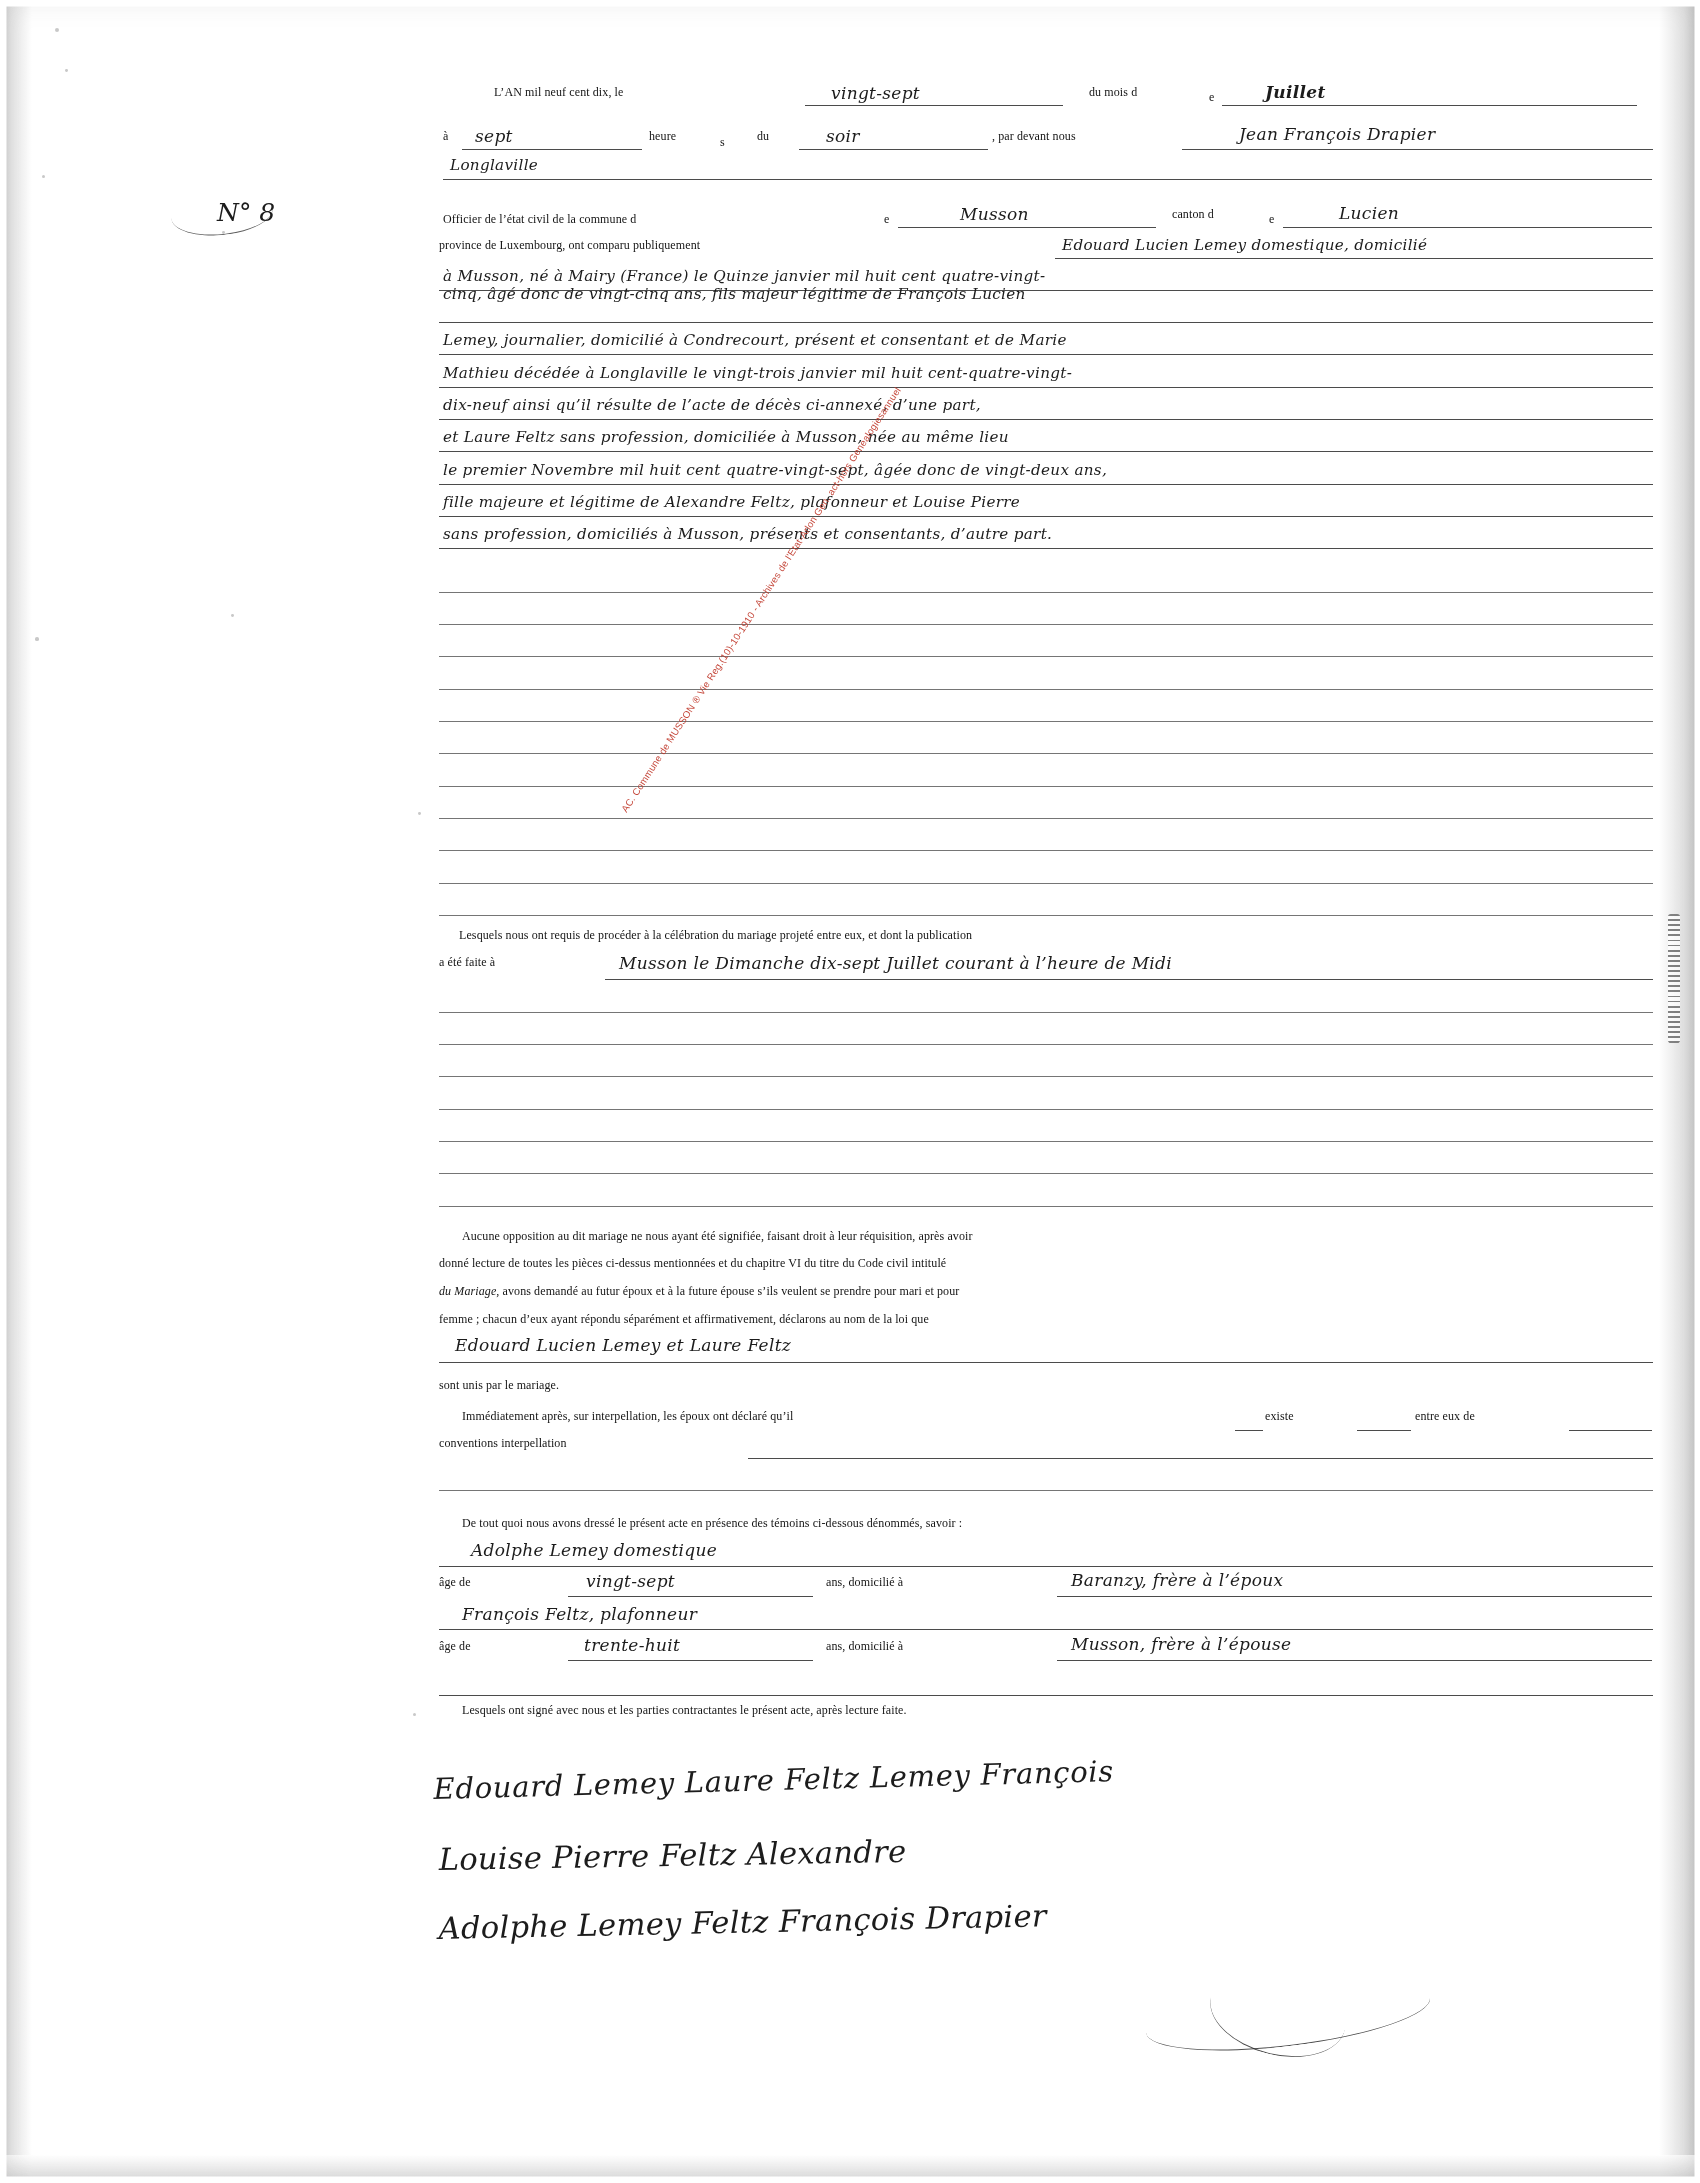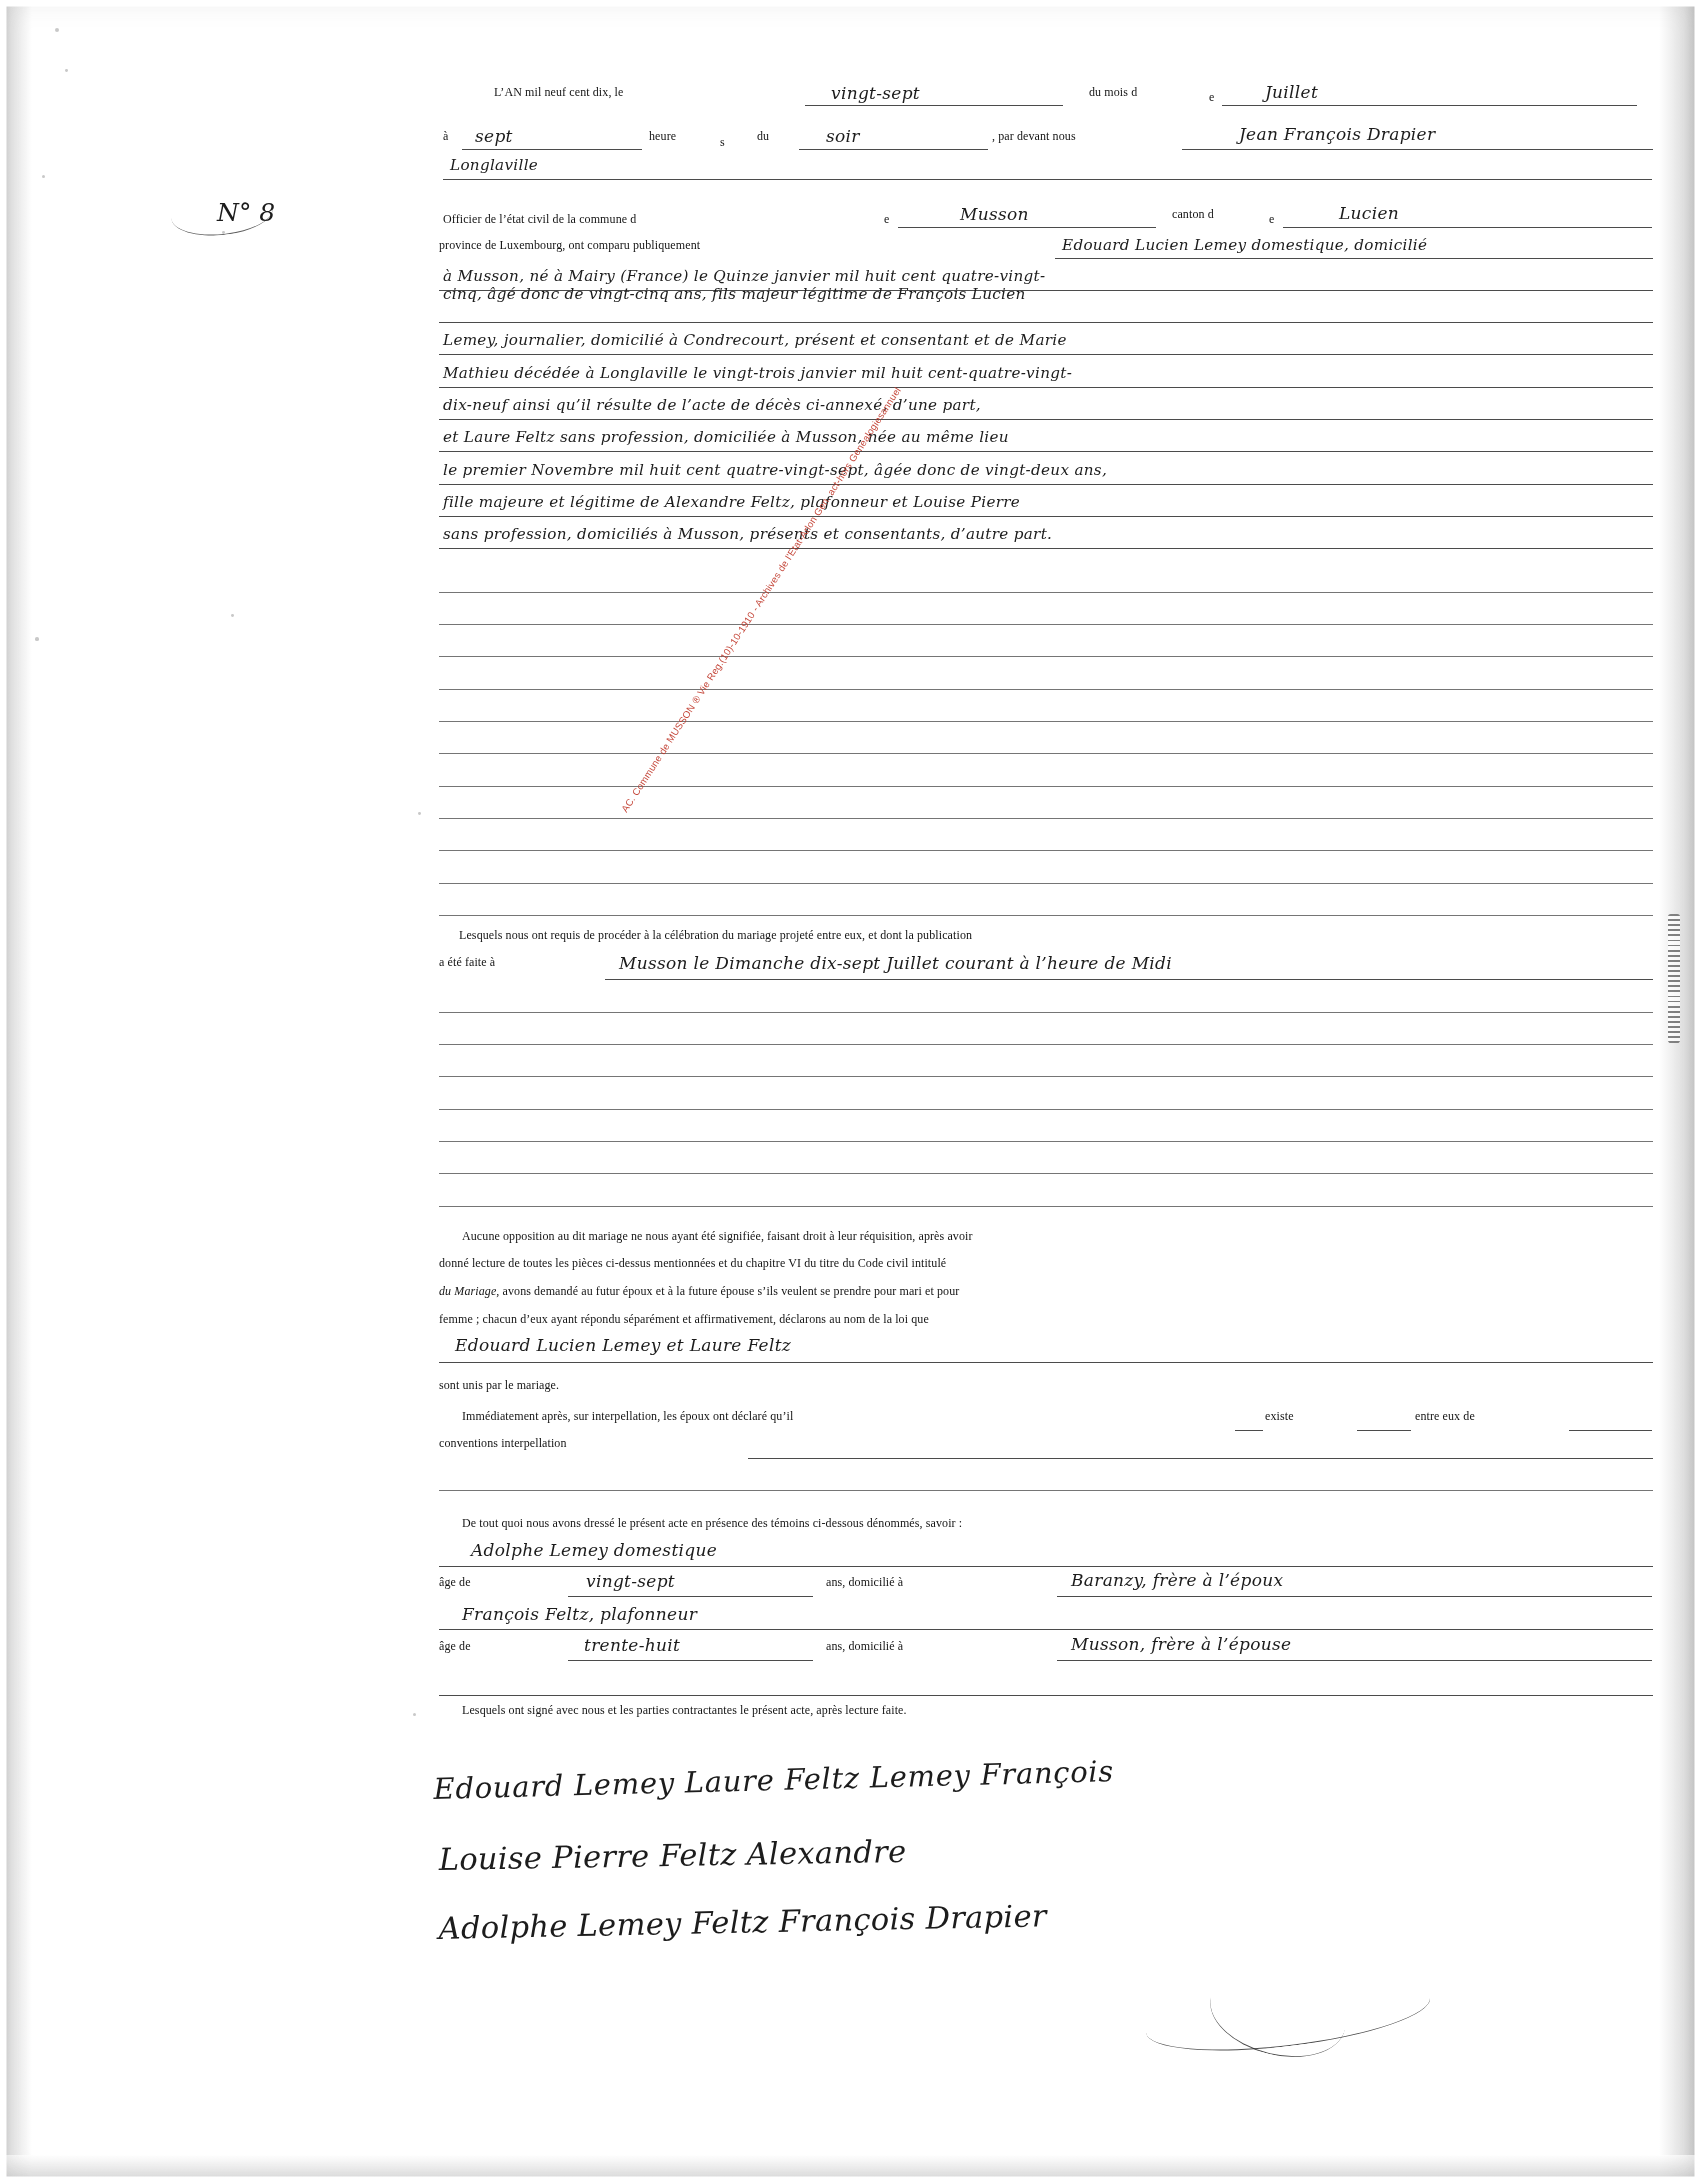--- a/index.html
+++ b/index.html
@@ -151,21 +151,21 @@
 
   <div class="marginnum" style="left:217px;top:198px;">N° 8</div>
   <div class="swash" style="left:171px;top:192px;width:102px;height:42px;border-bottom-color:#333;transform:rotate(-6deg);"></div>
 
   <div class="printed" style="left:494px;top:85px;">L’AN mil neuf cent dix, le</div>
   <div class="rule" style="left:805px;top:105px;width:258px;"></div>
   <div class="hand" style="left:831px;top:83px;">vingt-sept</div>
   <div class="printed" style="left:1089px;top:85px;">du mois d</div>
   <div class="printed" style="left:1209px;top:90px;font-size:12px;">e</div>
   <div class="rule" style="left:1222px;top:105px;width:415px;"></div>
-  <div class="hand" style="left:1265px;top:82px;">Juillet</div>
+  <div class="hand" style="left:1265px;top:82px;font-weight:bold;">Juillet</div>
 
   <div class="printed" style="left:443px;top:129px;">à</div>
   <div class="rule" style="left:462px;top:149px;width:180px;"></div>
   <div class="hand" style="left:475px;top:126px;">sept</div>
   <div class="printed" style="left:649px;top:129px;">heure</div>
   <div class="printed" style="left:720px;top:135px;font-size:12px;">s</div>
   <div class="printed" style="left:757px;top:129px;">du</div>
   <div class="rule" style="left:799px;top:149px;width:189px;"></div>
   <div class="hand" style="left:826px;top:126px;">soir</div>
   <div class="printed" style="left:992px;top:129px;">, par devant nous</div>

